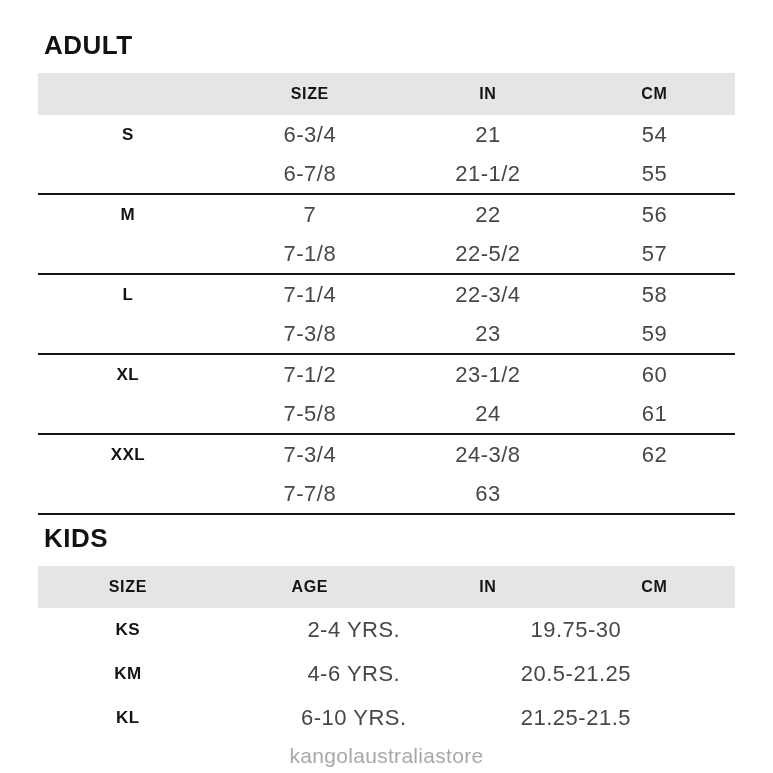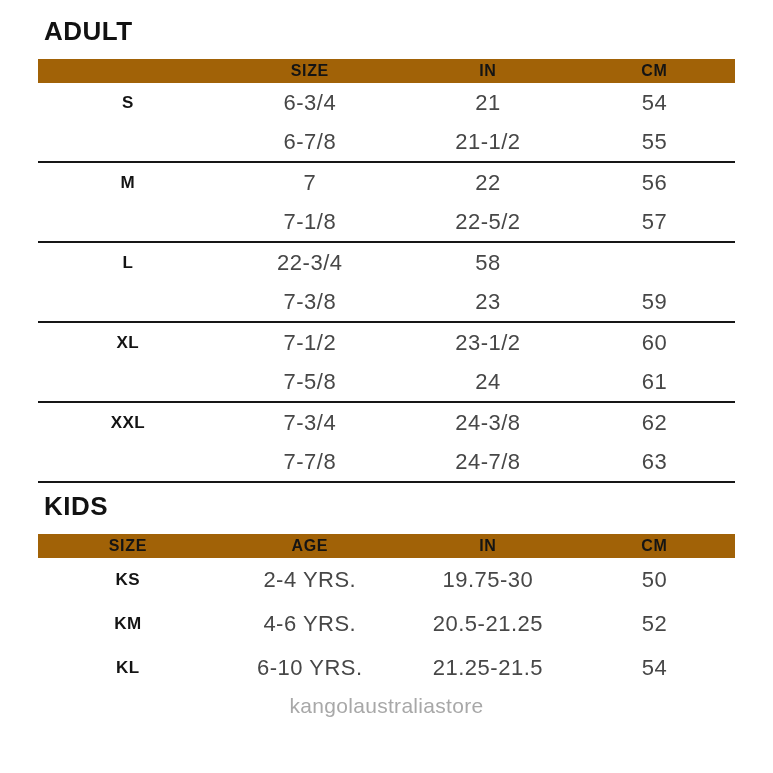--- a/index.html
+++ b/index.html
@@ -3,48 +3,48 @@
 <meta charset="utf-8">
 <style>
   * { box-sizing: border-box; margin: 0; padding: 0; }
   html, body { width: 773px; height: 773px; }
   body {
     background: #ffffff;
     font-family: "Liberation Sans", sans-serif;
     color: #141414;
     overflow: hidden;
   }
-  .page { padding: 18px 38px 0 38px; }
+  .page { padding: 32px 38px 0 38px; }
   .section-title {
     font-size: 26px;
     font-weight: 800;
     letter-spacing: 0.5px;
     color: #121212;
     line-height: 1;
     margin: 0 0 15px 6px;
   }
   .section-title.kids { margin-top: 10px; }
   .grid-row {
     display: grid;
     grid-template-columns: 25.8% 26.4% 24.7% 23.1%;
     align-items: center;
     text-align: center;
   }
   .thead {
-    background: #a16207;
-    height: 24px;
+    background: #e5e5e5;
+    height: 42px;
   }
   .th {
     font-weight: bold;
     font-size: 16px;
     letter-spacing: 0.7px;
     color: #141414;
   }
   .adult-table .tr { height: 39px; }
-  .kids-table .tr { height: 44px; }
+  .kids-table .tr { height: 44px; gap: 44px; }
   .group { border-bottom: 2.5px solid #161616; }
   .td.label {
     font-weight: bold;
     font-size: 17px;
     letter-spacing: 0.5px;
     color: #141414;
   }
   .td.val {
     font-weight: 300;
     font-size: 22px;
@@ -100,20 +100,21 @@
         <div class="td label"></div>
         <div class="td val">7-1/8</div>
         <div class="td val">22-5/2</div>
         <div class="td val">57</div>
       </div>
     </div>
 
     <div class="group">
       <div class="grid-row tr">
         <div class="td label">L</div>
+        <div class="td val">7-1/4</div>
         <div class="td val">22-3/4</div>
         <div class="td val">58</div>
       </div>
       <div class="grid-row tr">
         <div class="td label"></div>
         <div class="td val">7-3/8</div>
         <div class="td val">23</div>
         <div class="td val">59</div>
       </div>
     </div>
@@ -136,21 +137,20 @@
     <div class="group">
       <div class="grid-row tr">
         <div class="td label">XXL</div>
         <div class="td val">7-3/4</div>
         <div class="td val">24-3/8</div>
         <div class="td val">62</div>
       </div>
       <div class="grid-row tr">
         <div class="td label"></div>
         <div class="td val">7-7/8</div>
-        <div class="td val">24-7/8</div>
         <div class="td val">63</div>
       </div>
     </div>
   </div>
 
   <h1 class="section-title kids">KIDS</h1>
 
   <div class="kids-table">
     <div class="grid-row thead">
       <div class="th">SIZE</div>

